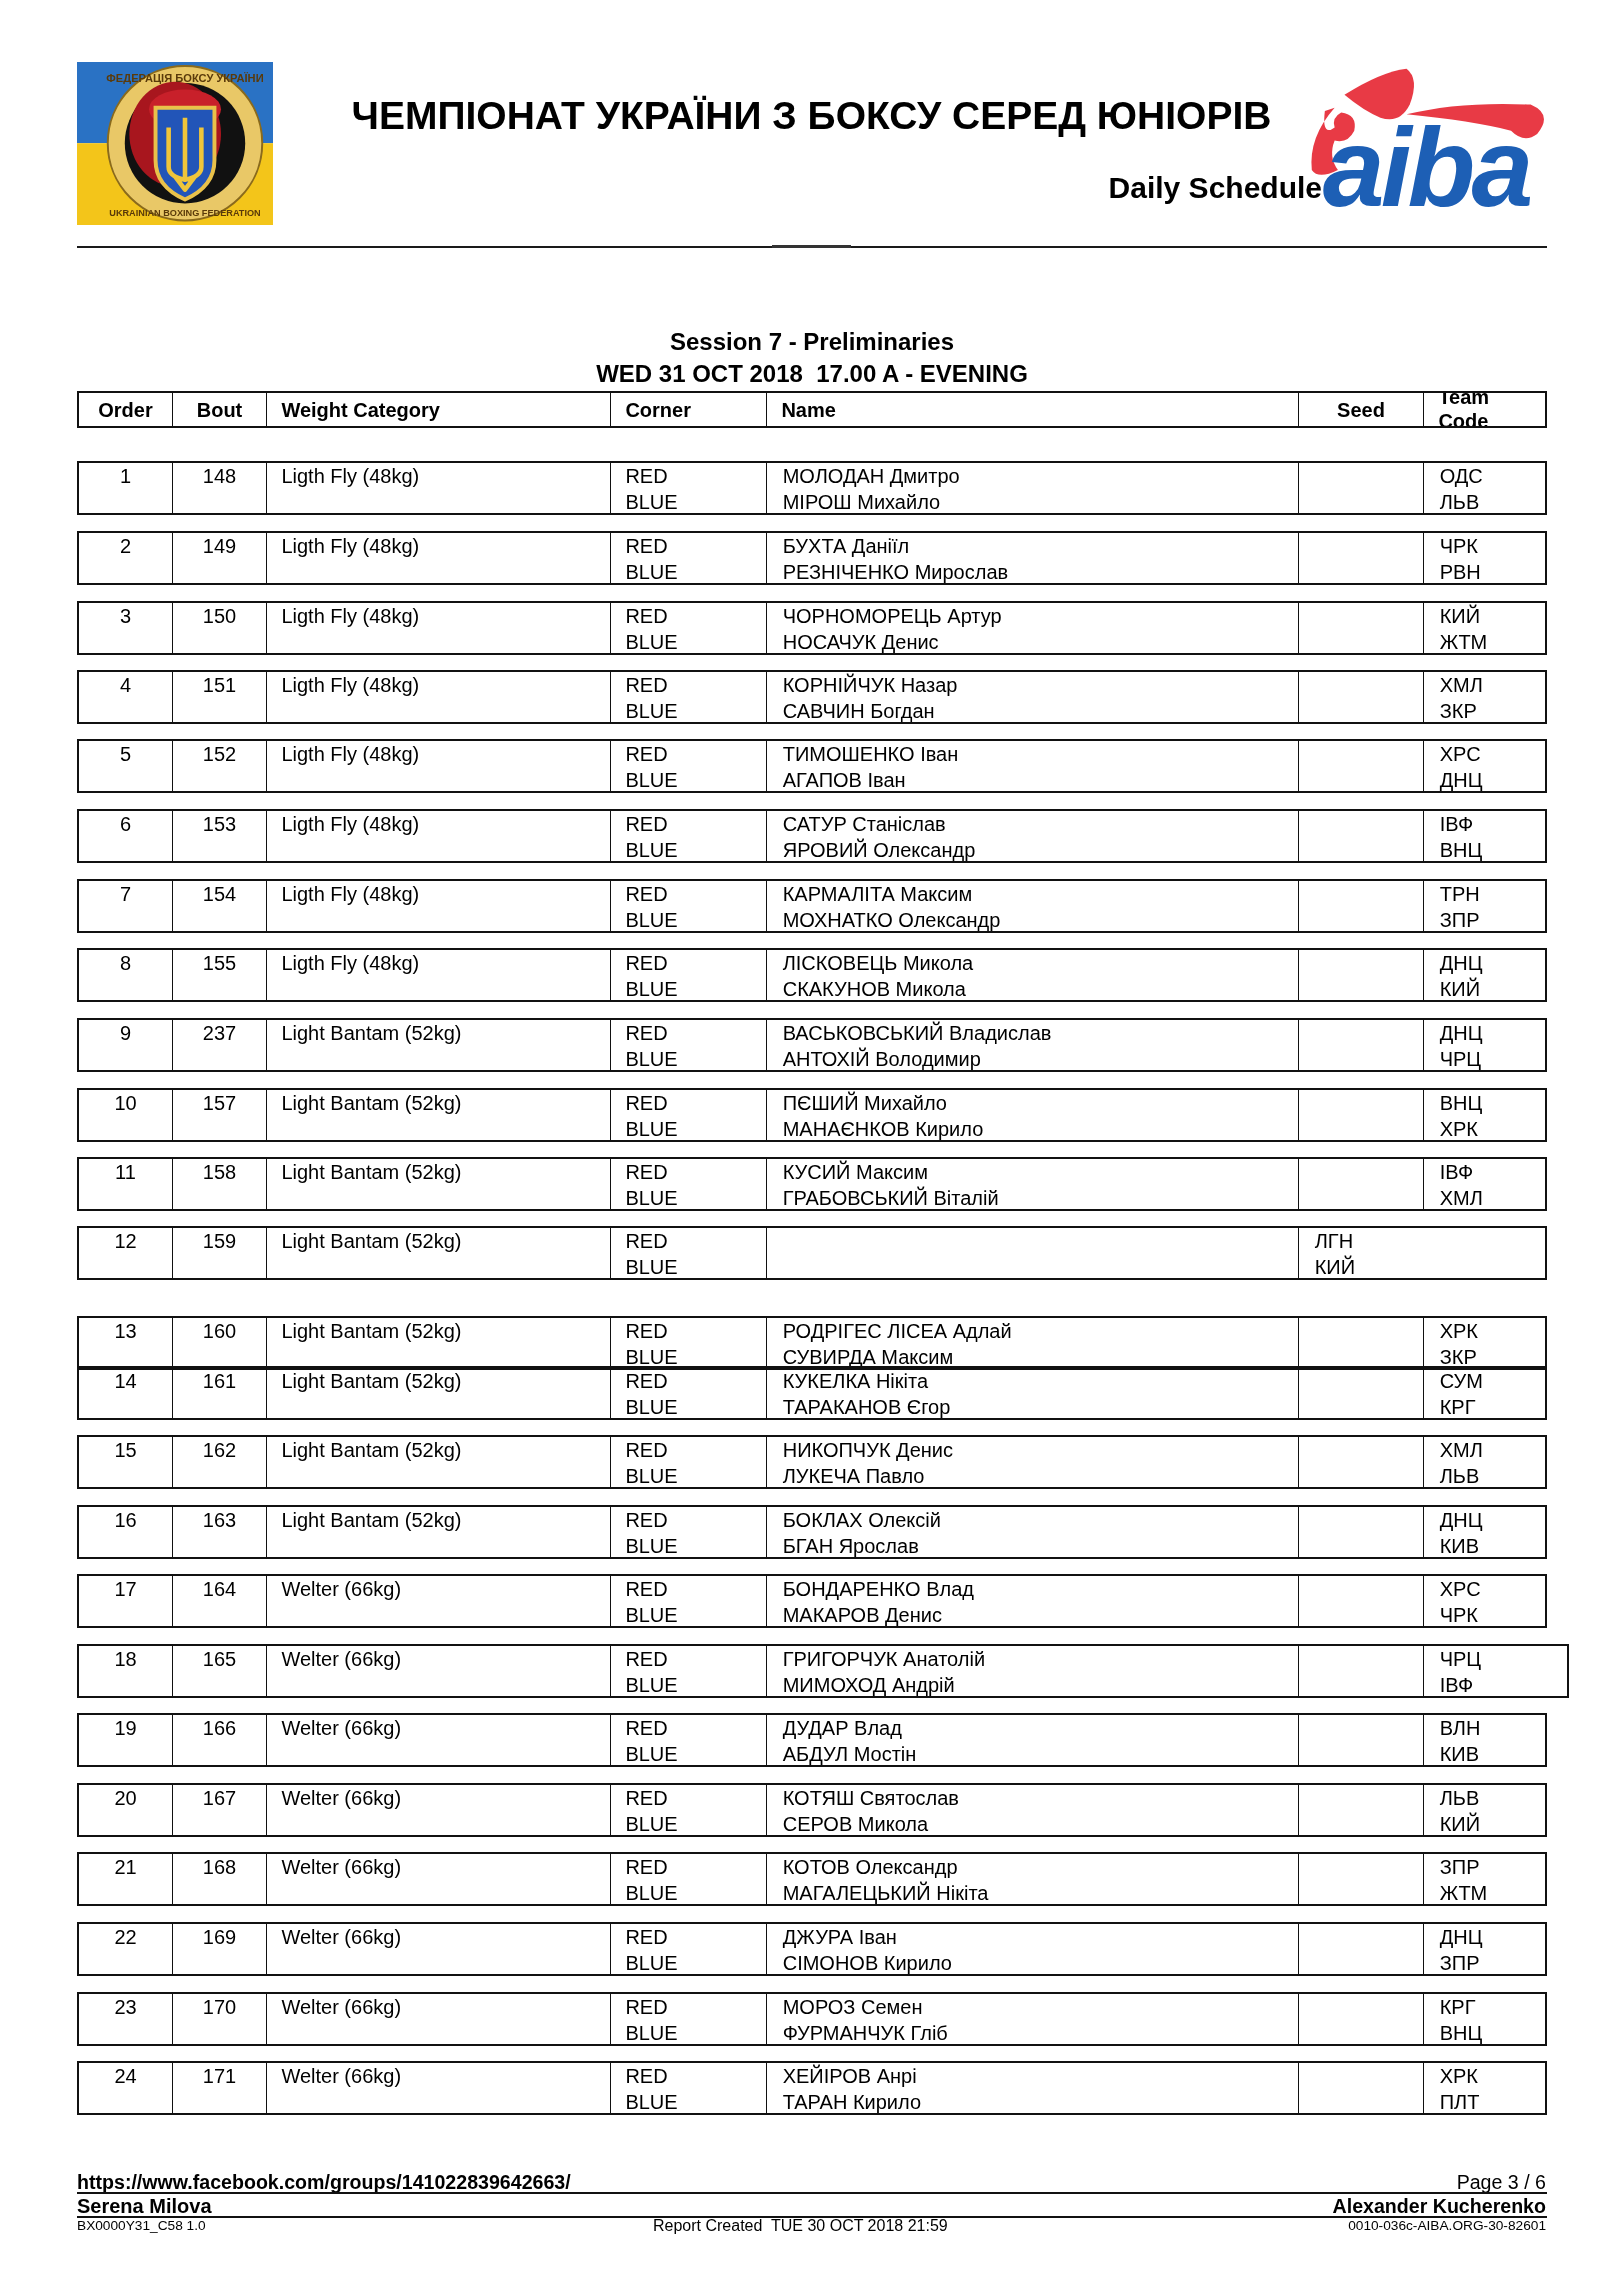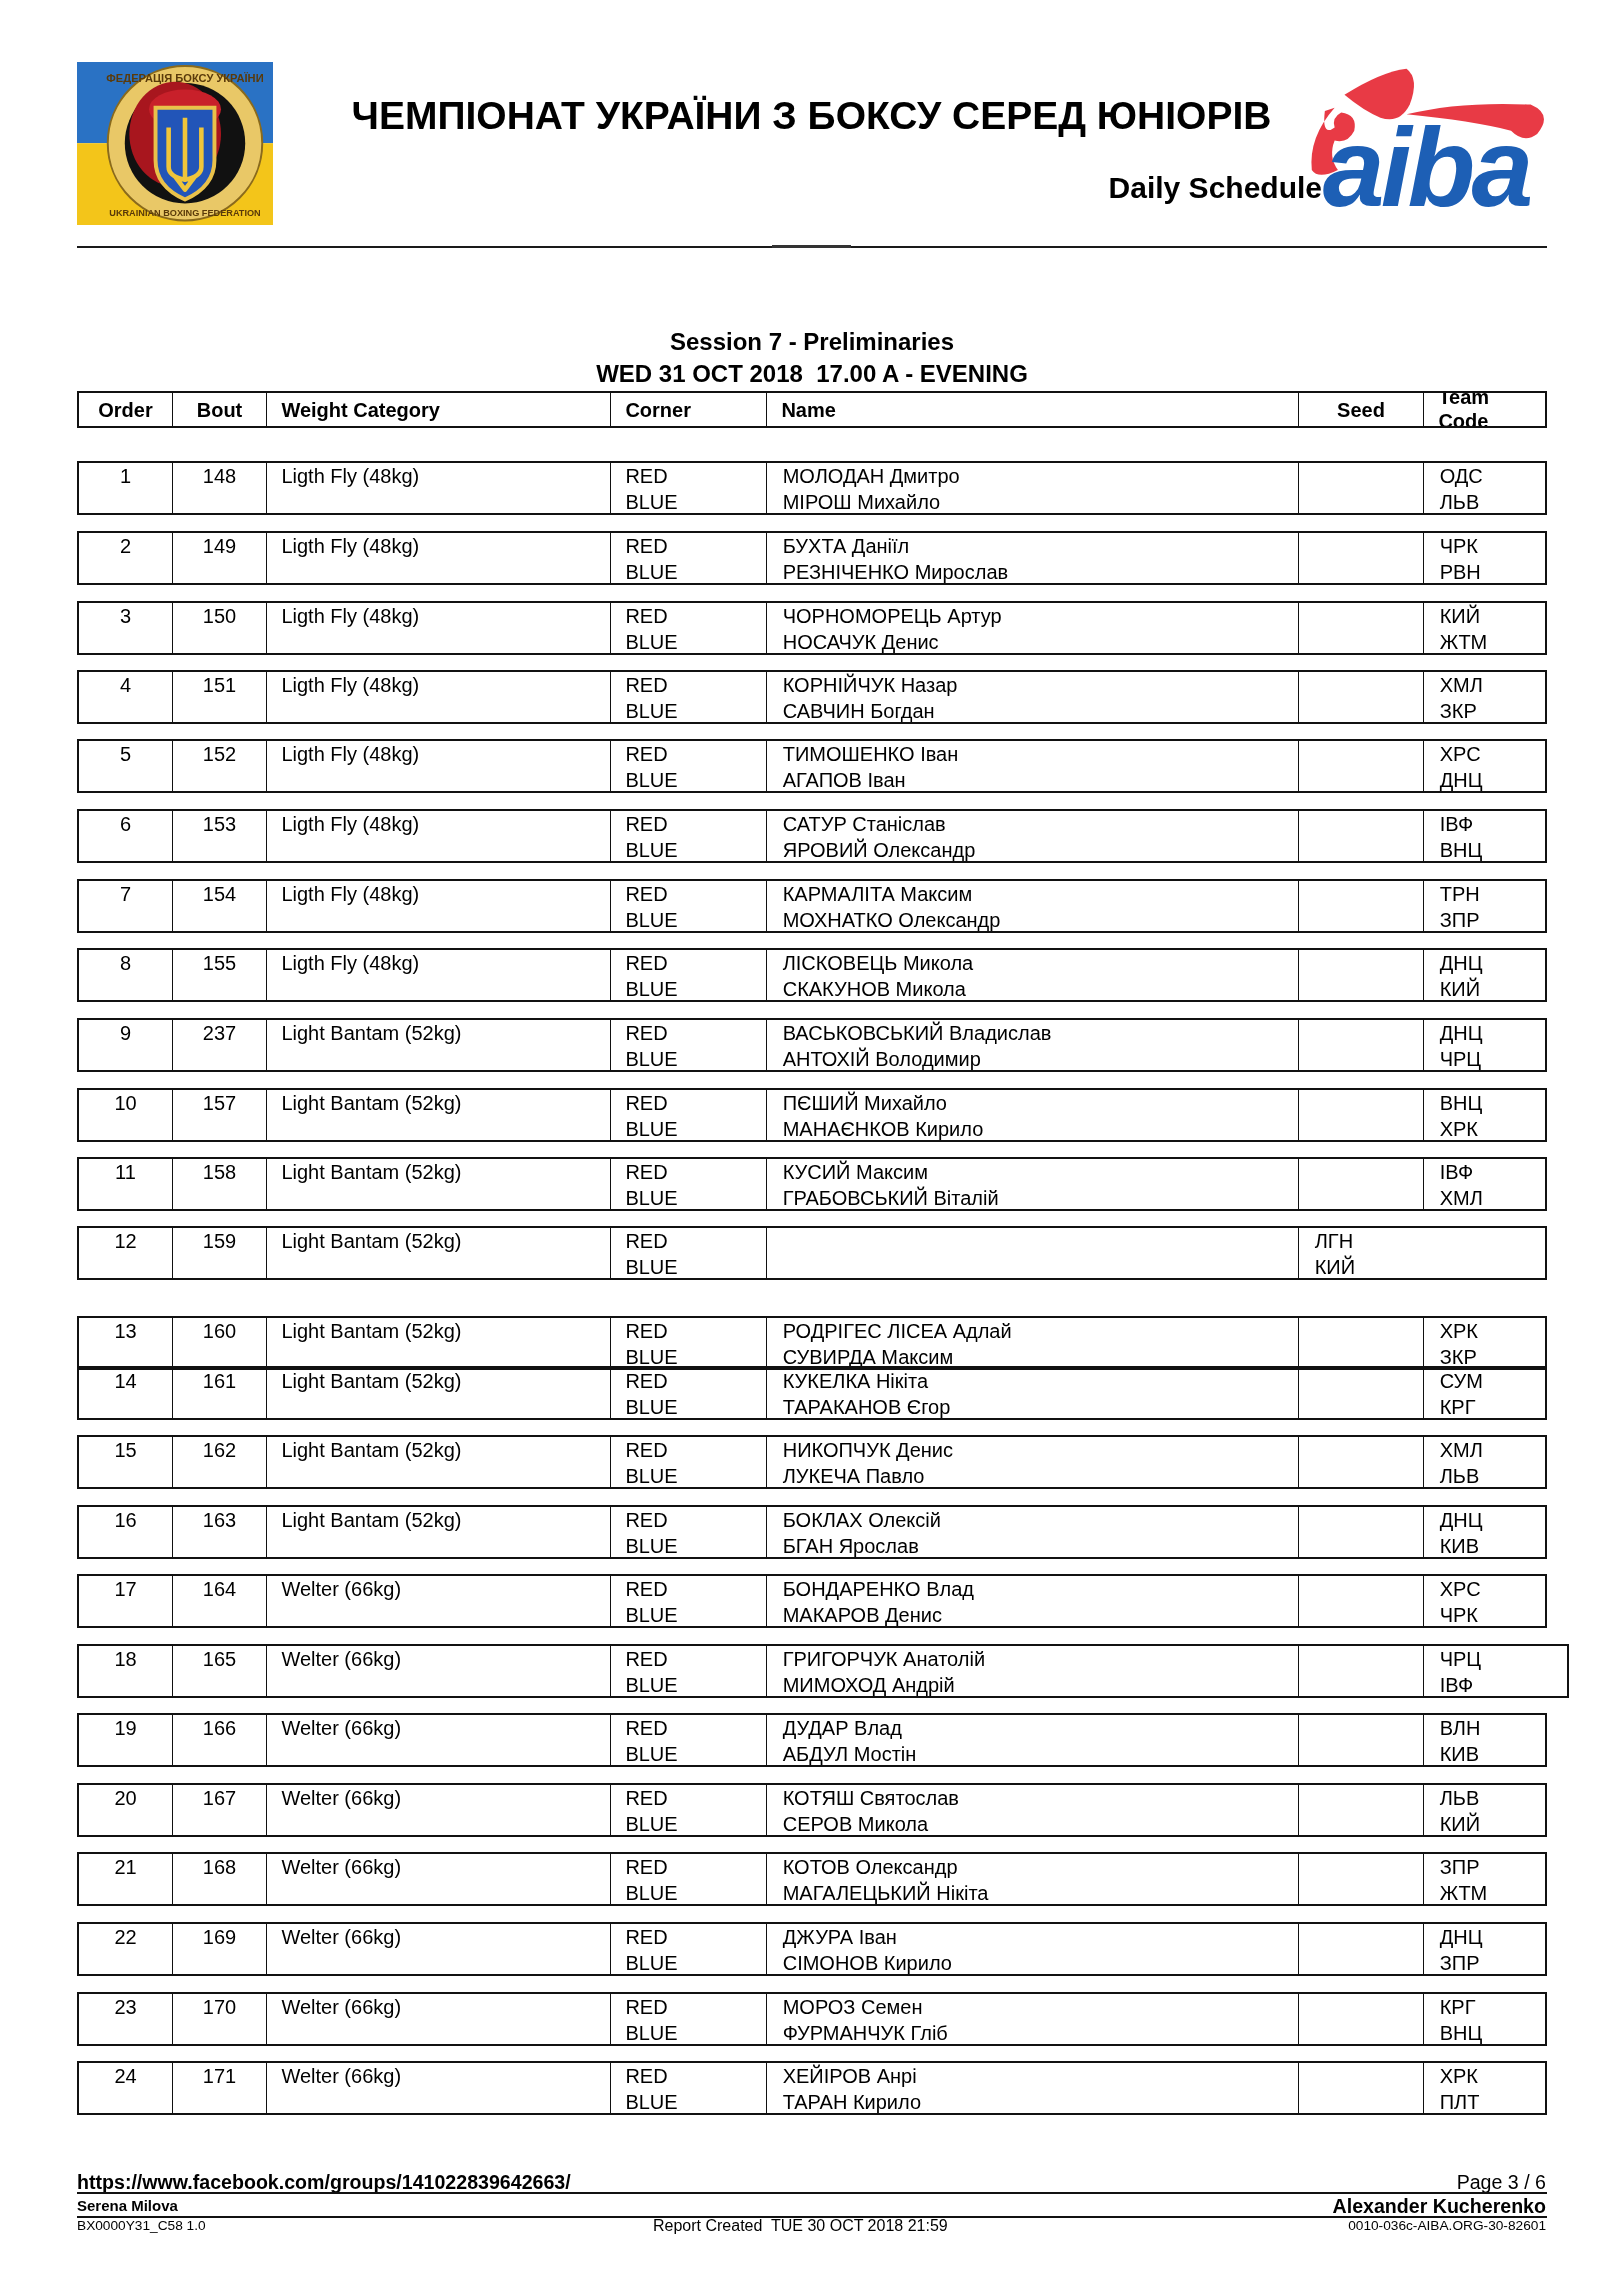--- a/index.html
+++ b/index.html
@@ -38,21 +38,21 @@
   .dcell.center { text-align: center; }
   .dcell.left { padding-left: 14.4px; }
   .dcell.name { padding-left: 15.7px; }
   .dcell.team { padding-left: 15.7px; }
   .line { display: block; height: 26px; white-space: nowrap; }
 
   
   .footer-url { left: 77px; top: 2171px; font-weight: bold; font-size: 19.6px; line-height: 22px; }
   .footer-page { right: 76px; top: 2171px; font-size: 19.6px; line-height: 22px; text-align: right; }
   .footer-rule1 { left: 77px; width: 1470px; top: 2192px; height: 2px; background: #111; }
-  .footer-left-name { left: 77px; top: 2195px; font-weight: bold; font-size: 15px; line-height: 22px; }
+  .footer-left-name { left: 77px; top: 2195px; font-weight: bold; font-size: 20px; line-height: 22px; }
   .footer-right-name { right: 76px; top: 2195px; font-weight: bold; font-size: 19.6px; line-height: 22px; text-align: right; }
   .footer-rule2 { left: 77px; width: 1470px; top: 2216px; height: 2px; background: #111; }
   .footer-code { left: 77px; top: 2218px; font-size: 13.7px; line-height: 15.7px; }
   .footer-report { left: 653px; top: 2218px; font-size: 16px; line-height: 15.7px; white-space: pre; }
   .footer-doc { right: 76px; top: 2218px; font-size: 13.7px; line-height: 15.7px; text-align: right; }
 </style>
 </head>
 <body>
 
 <div class="abs logo-ubf">

